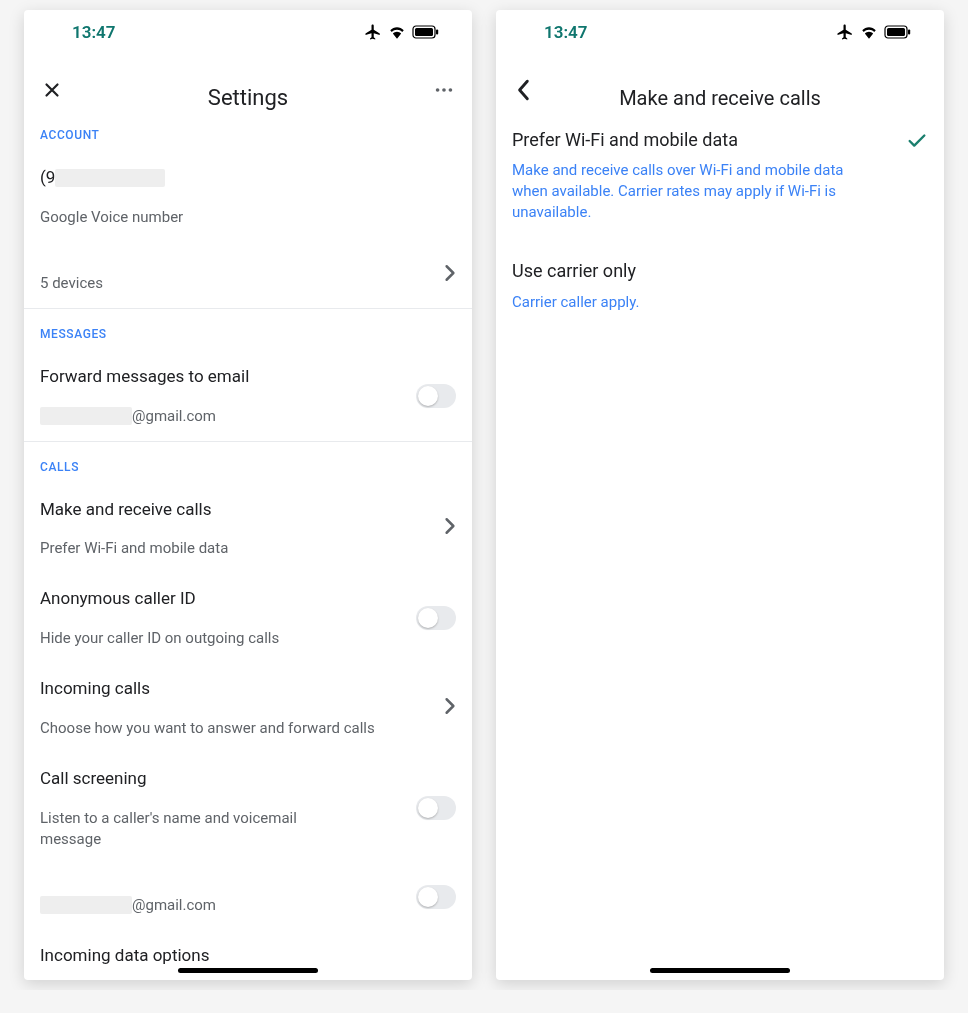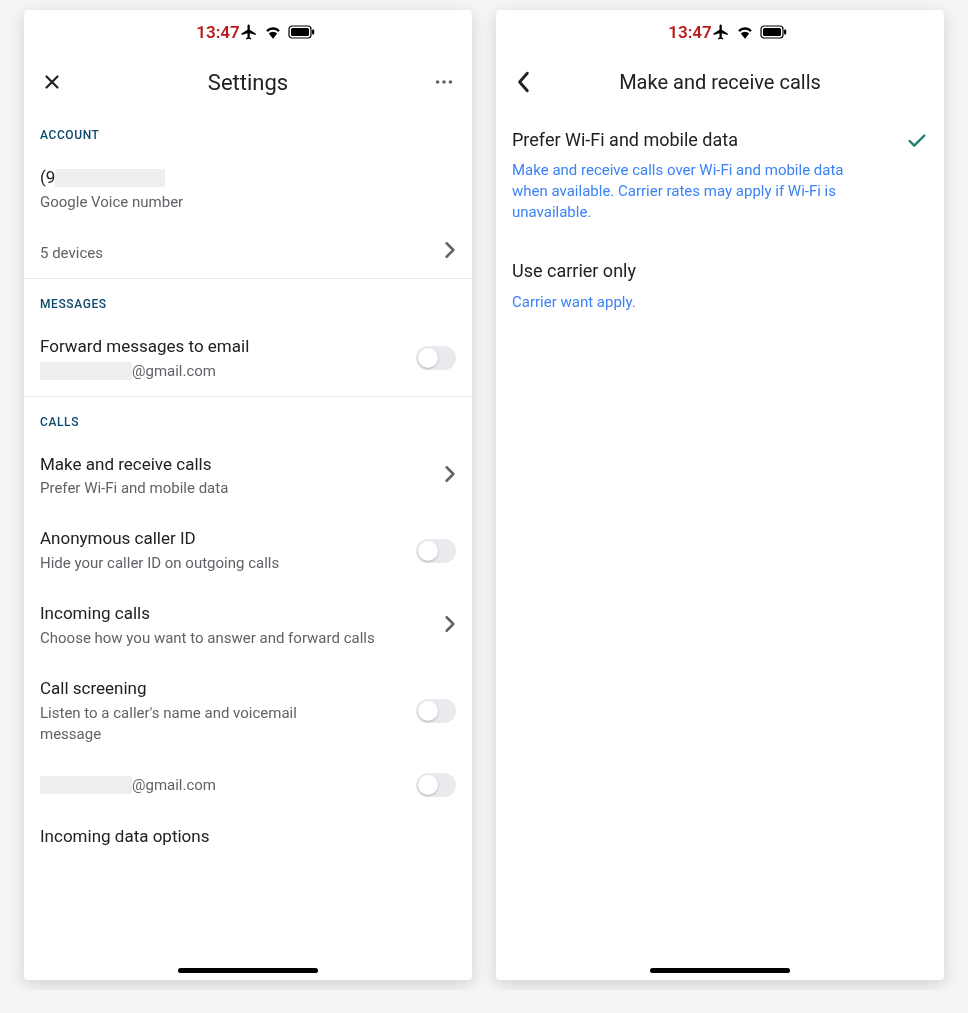--- a/index.html
+++ b/index.html
@@ -20,37 +20,37 @@
     box-shadow: 0 4px 16px rgba(0,0,0,0.15);
     overflow: hidden;
     display: flex;
     flex-direction: column;
     position: relative;
   }
   .status-bar {
     height: 44px;
     display: flex;
     align-items: center;
-    justify-content: center;
-    padding: 0 24px;
+    justify-content: space-between;
+    padding: 0 32px;
     font-size: 17px;
     font-weight: 600;
-    color: #b91c1c;
+    color: #0f766e;
   }
   .status-left { padding-left: 16px; }
   .status-right {
     display: flex;
     align-items: center;
     gap: 6px;
   }
   .status-right svg { display: block; }
   .nav-bar {
     height: 56px;
     display: flex;
-    align-items: center;
+    align-items: flex-end;
     padding: 0 8px;
     position: relative;
   }
   .nav-title {
     position: absolute;
     left: 0; right: 0;
     text-align: center;
     font-size: 22px;
     font-weight: 400;
     color: #202124;
@@ -67,42 +67,42 @@
   }
   .nav-right { margin-left: auto; }
   .content {
     flex: 1;
     overflow-y: hidden;
   }
   .section-header {
     font-size: 12px;
     font-weight: 500;
     letter-spacing: 0.6px;
-    color: #0c4a6e;
+    color: #3b82f6;
     padding: 18px 16px 10px 16px;
     text-transform: uppercase;
   }
   .row {
     padding: 14px 16px;
     display: flex;
     align-items: center;
     justify-content: space-between;
     cursor: pointer;
   }
   .row-text { flex: 1; min-width: 0; }
   .row-title {
     font-size: 17px;
     color: #202124;
     line-height: 1.4;
   }
   .row-sub {
     font-size: 15px;
     color: #5f6368;
     line-height: 1.4;
-    margin-top: 2px;
+    margin-top: 17px;
   }
   .redact {
     display:inline-block;
     background:#eeeeee;
     height:18px;
     vertical-align: text-bottom;
     border-radius:2px;
   }
   .divider {
     height: 1px;
@@ -343,19 +343,19 @@
       <span class="check">
         <svg width="22" height="22" viewBox="0 0 24 24" fill="none" stroke="#1b7f6e" stroke-width="2.6" stroke-linecap="round" stroke-linejoin="round">
             <path d="M4 12l5 5L20 6"></path>
           </svg>
       </span>
     </div>
 
     <div class="option-row">
       <div class="option-text">
         <div class="option-title">Use carrier only</div>
-        <div class="option-sub">Carrier want apply.</div>
+        <div class="option-sub">Carrier caller apply.</div>
       </div>
     </div>
   </div>
 
   <div class="home-indicator"></div>
 </div>
 
 </body></html>

